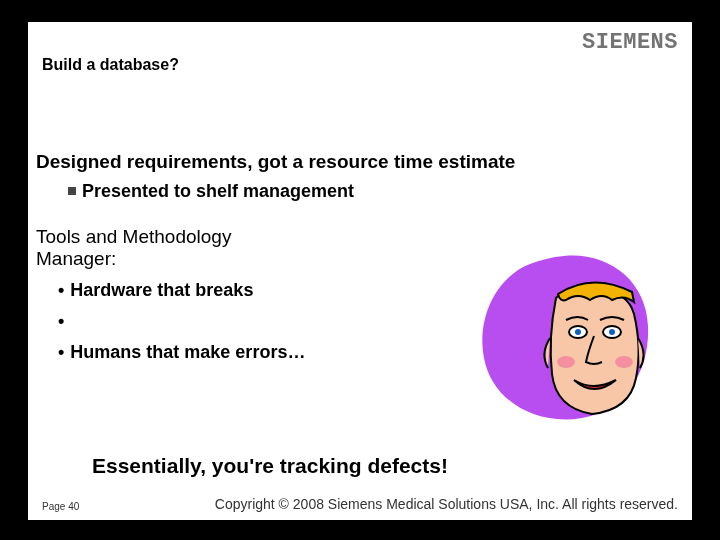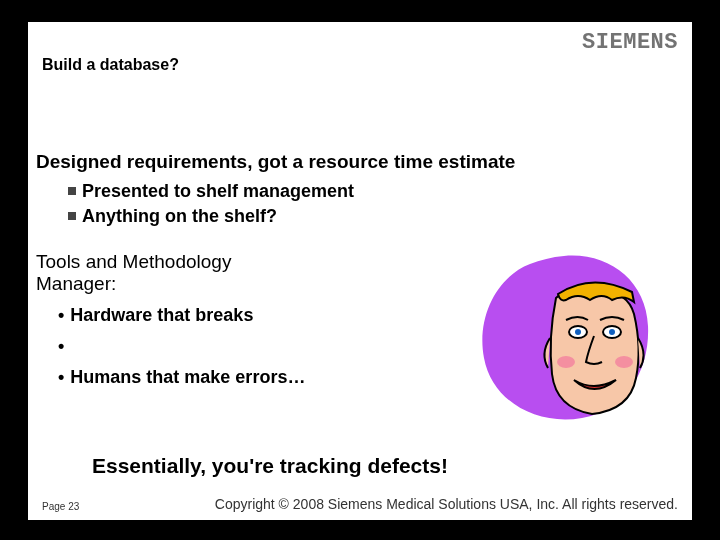--- a/index.html
+++ b/index.html
@@ -111,24 +111,20 @@
   <div class="title">Build a database?</div>
 
   <div class="content">
 
     <div class="h1">Designed requirements, got a resource time estimate</div>
 
     <div class="sq-row">
       <div class="sq"></div>
       <div class="sq-text">Presented to shelf management</div>
     </div>
-    <div class="sq-row">
-      <div class="sq"></div>
-      <div class="sq-text">Anything on the shelf?</div>
-    </div>
 
     <div class="h2">Tools and Methodology Manager:</div>
 
     <div class="dot-row">
       <div class="dot">•</div>
       <div class="dot-text">Hardware that breaks</div>
     </div>
     <div class="dot-row">
       <div class="dot">•</div>
     </div>
@@ -161,16 +157,16 @@
       <path d="M36 102 Q56 120 78 102 Q66 108 56 108 Q46 108 36 102 Z" fill="#d33" stroke="#000" stroke-width="2"></path>
       <ellipse cx="28" cy="84" rx="9" ry="6" fill="#f48fa0"></ellipse>
       <ellipse cx="86" cy="84" rx="9" ry="6" fill="#f48fa0"></ellipse>
       <path d="M12 60 Q2 76 10 90" fill="#f7c7a8" stroke="#000" stroke-width="2"></path>
       <path d="M100 60 Q110 76 102 90" fill="#f7c7a8" stroke="#000" stroke-width="2"></path>
     </svg>
   </div>
 
   <div class="punch">Essentially, you're tracking defects!</div>
 
-  <div class="footer-l">Page 23</div>
+  <div class="footer-l">Page 40</div>
   <div class="footer-r">Copyright © 2008 Siemens Medical Solutions USA, Inc. All rights reserved.</div>
 
 </div>
 
 </body></html>

